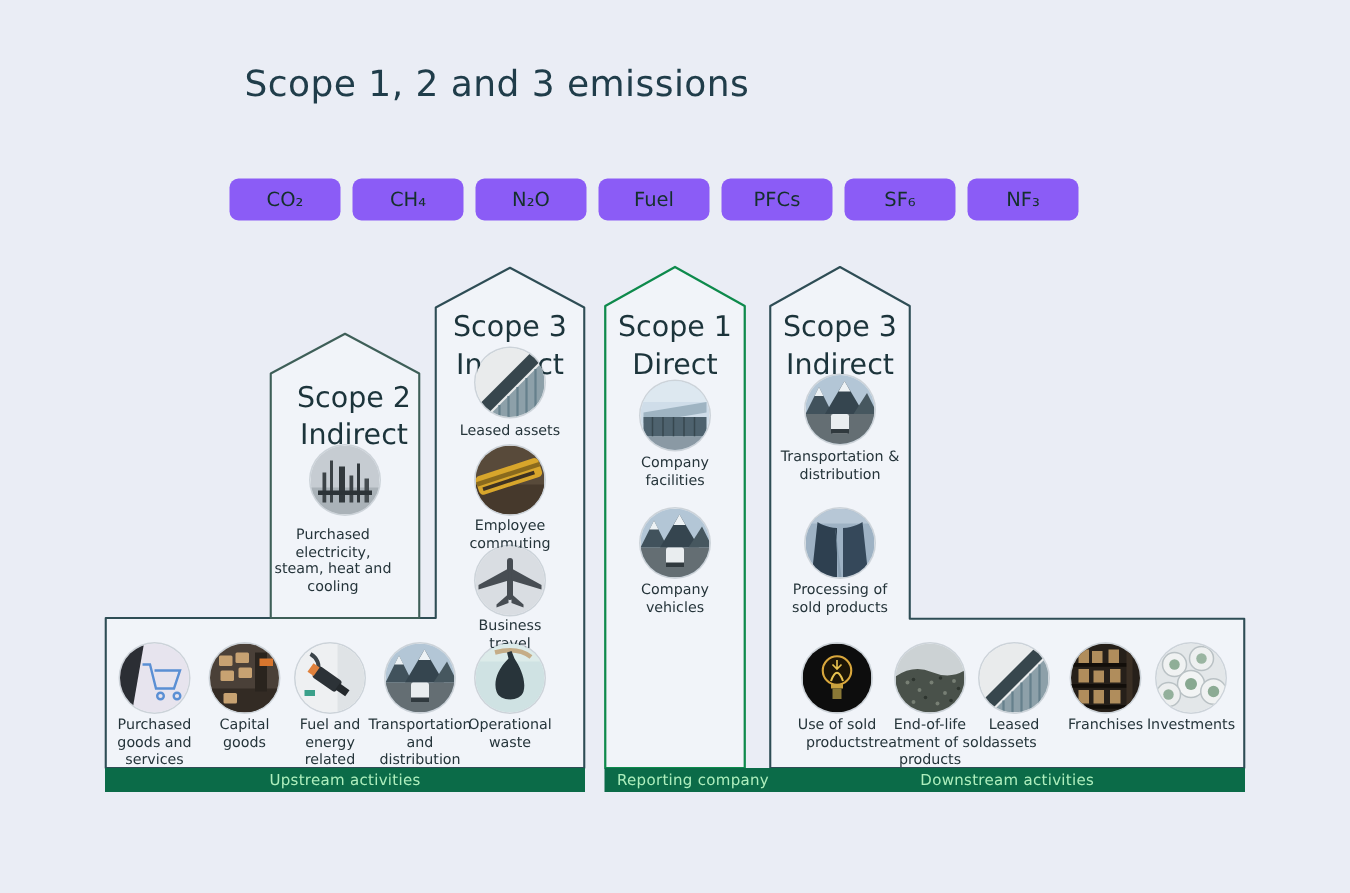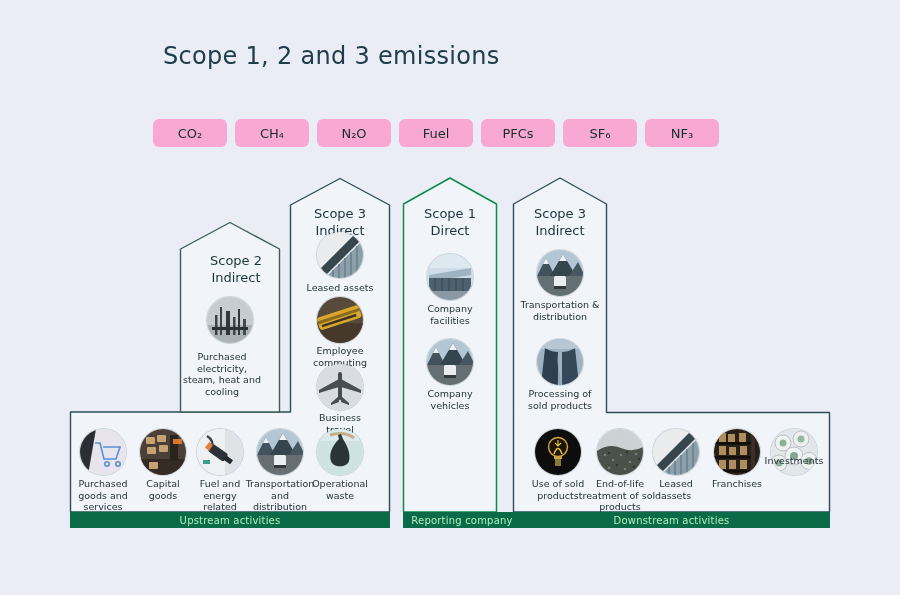--- a/index.html
+++ b/index.html
@@ -8,27 +8,27 @@
     background:#eaedf5;
     font-family:"DejaVu Sans","Liberation Sans",sans-serif;
   }
   .abs { position:absolute; }
   .title {
     left:163px; top:42px;
     font-size:24px; color:#203d4a; letter-spacing:0.3px;
   }
   .chip {
     top:119px; width:74px; height:28px;
-    background:#f9a8d4; border-radius:6px;
+    background:#8b5cf6; border-radius:6px;
     color:#14302b; font-size:13px;
     display:flex; align-items:center; justify-content:center;
   }
   .outlines { left:0; top:0; }
   .scope-head {
-    font-size:13px; color:#1c343b; text-align:center; line-height:1.3;
+    font-size:19px; color:#1c343b; text-align:center; line-height:1.3;
   }
   .blk { display:block; }
   .pcircle {
     width:46px; height:46px; border-radius:50%; overflow:hidden;
     box-shadow:0 0 0 1px rgba(40,60,70,0.18);
   }
   .pcircle svg { display:block; width:100%; height:100%; }
   .plabel {
     font-size:9.5px; color:#25343a; text-align:center; line-height:1.22;
   }
@@ -346,17 +346,17 @@
       <circle cx="30" cy="10" r="8" fill="#eef0f0" stroke="#b9c1c4"></circle>
       <circle cx="30" cy="10" r="3.5" fill="#9ab5a1"></circle>
       <circle cx="23" cy="27" r="9" fill="#f2f4f4" stroke="#b9c1c4"></circle>
       <circle cx="23" cy="27" r="4" fill="#87a890"></circle>
       <circle cx="8" cy="34" r="8" fill="#edefef" stroke="#b9c1c4"></circle>
       <circle cx="8" cy="34" r="3.5" fill="#93b09b"></circle>
       <circle cx="38" cy="32" r="8.5" fill="#f0f2f2" stroke="#b9c1c4"></circle>
       <circle cx="38" cy="32" r="3.8" fill="#8cab94"></circle>
     </svg>
 </div>
-<div class="abs plabel" style="left:764px;top:455px;width:60px">Investments</div>
+<div class="abs plabel" style="left:764px;top:478px;width:60px">Investments</div>
 
 <div class="abs bar" style="left:70px;width:320px">Upstream activities</div>
 <div class="abs bar" style="left:403px;width:118px">Reporting company</div>
 <div class="abs bar" style="left:513px;width:317px">Downstream activities</div>
 
 </body></html>

